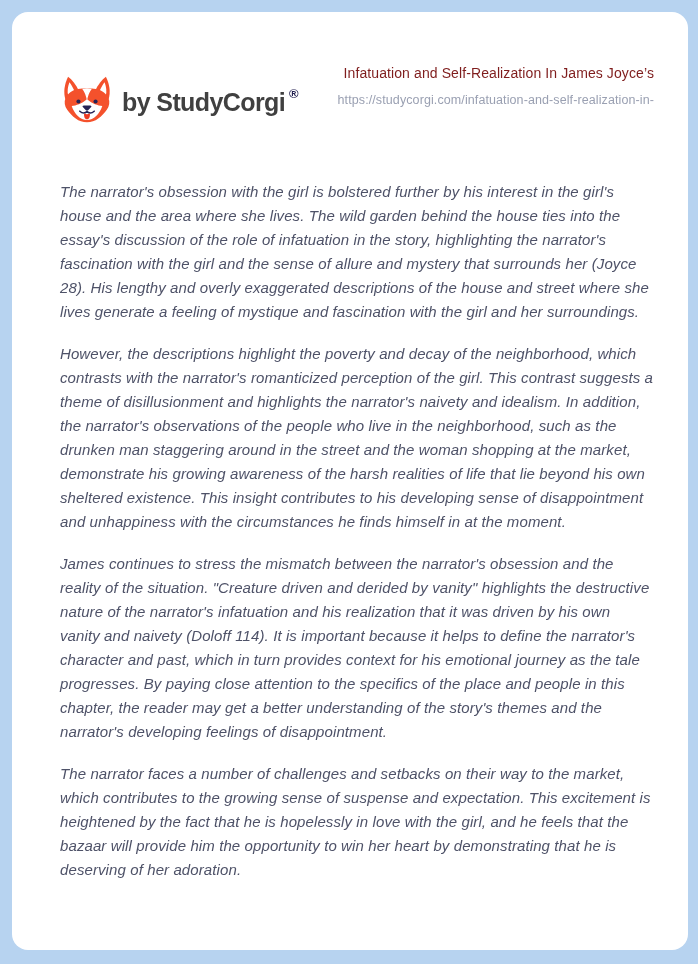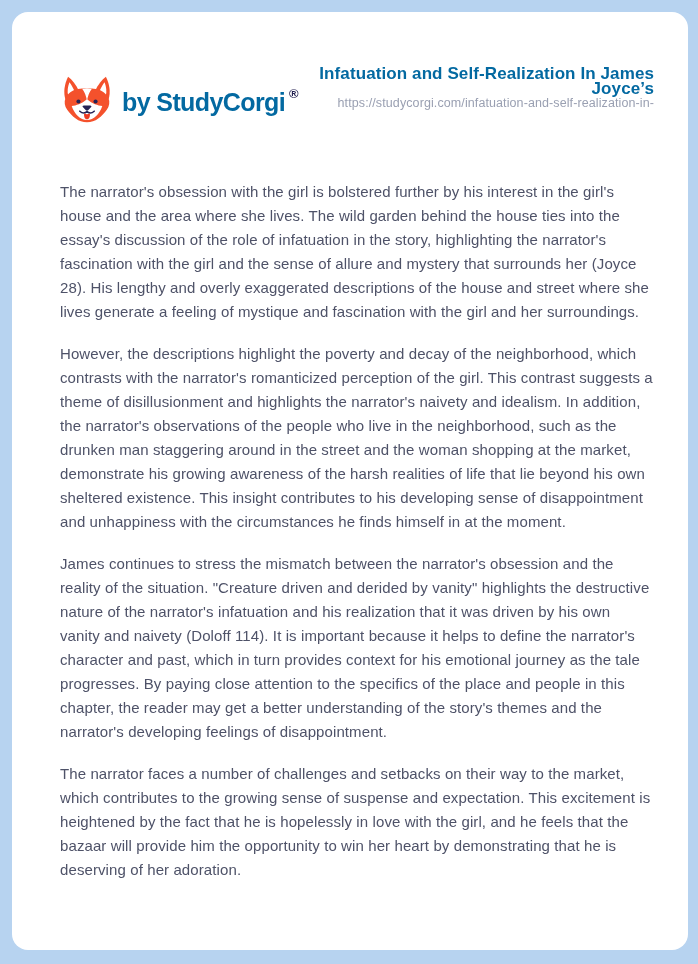--- a/index.html
+++ b/index.html
@@ -32,56 +32,57 @@
     align-items:center;
     margin-top:8px;
     cursor:pointer;
   }
   .logo-wrap svg { display:block; width:54px; height:56px; }
   .brand-text {
     font-weight:700;
     font-size:25px;
     line-height:1;
     letter-spacing:-0.6px;
-    color:#0369a1;
+    color:#404040;
     margin-left:8px;
     white-space:nowrap;
   }
   .reg-mark {
     font-size:13px;
     font-weight:700;
     color:#201d4e;
     margin-left:4px;
     position:relative;
     top:-9px;
   }
 
   .doc-meta { width:340px; text-align:right; }
   .doc-title .t-line {
-    font-weight:700;
-    font-size:17px;
+    font-weight:400;
+    font-size:14px;
     line-height:15px;
     letter-spacing:0.1px;
-    color:#0369a1;
+    color:#7f1d1d;
   }
-  .doc-url { margin-top:0; }
+  .doc-url { margin-top:12px; }
   .doc-url .u-line {
     font-size:12.5px;
     line-height:15px;
     letter-spacing:0.1px;
     color:#9aa0b2;
   }
 
   main.essay { margin-top:50px; }
   main.essay p {
     font-size:15px;
     line-height:24px;
     letter-spacing:0.1px;
     color:#4e5268;
     margin-bottom:18px;
+    font-style:italic;
   }
 </style>
 </head>
 <body>
 
 <div class="page">
   <div class="card">
 
     <header class="doc-header">
 

